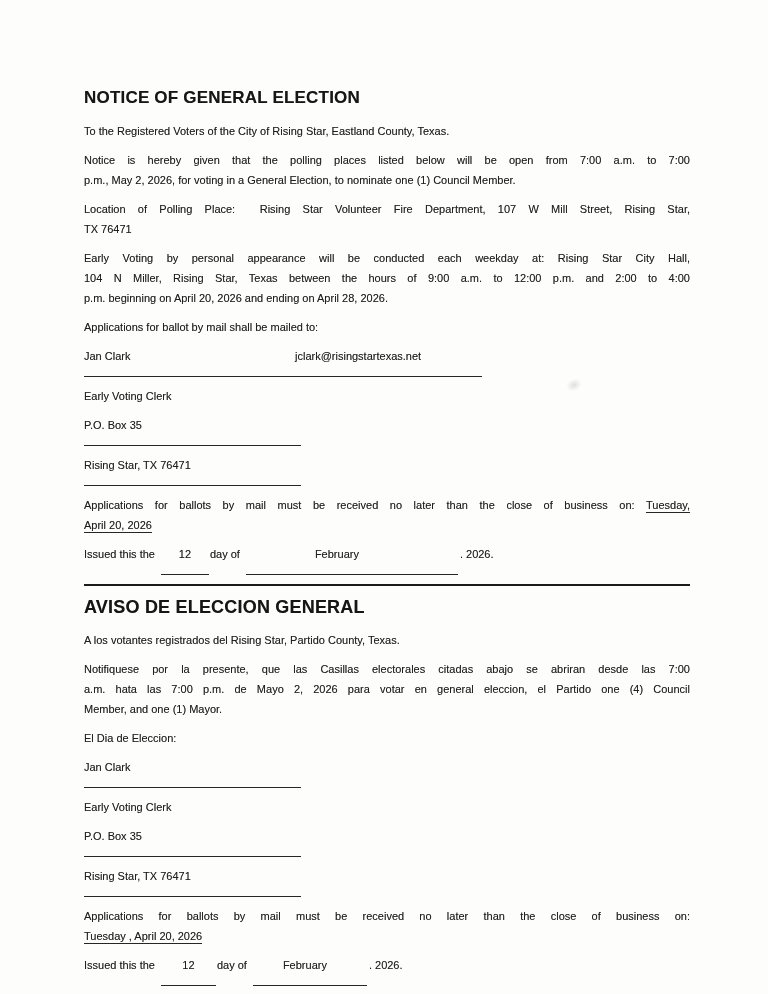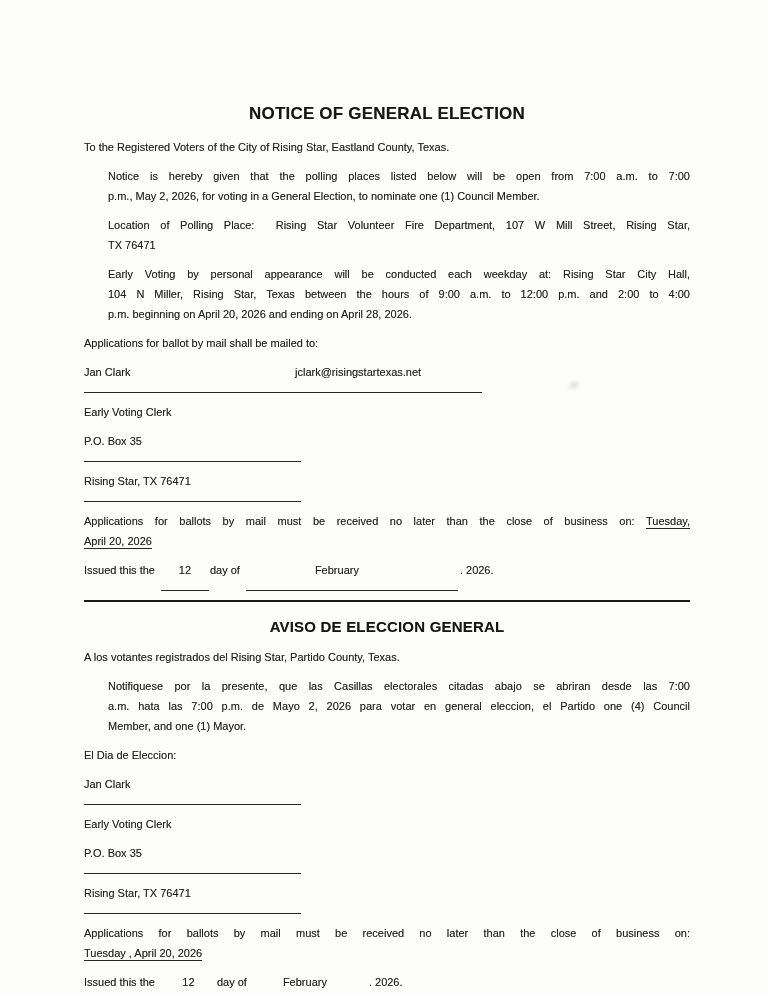--- a/index.html
+++ b/index.html
@@ -8,27 +8,27 @@
     width:768px; height:994px;
     background:#fdfdfc;
     box-sizing:border-box;
     padding:88px 78px 0 84px;
     font-family:"Liberation Sans","DejaVu Sans",sans-serif;
     color:#1f1f1f;
     text-shadow:0 0 0.5px rgba(30,30,30,0.45);
     overflow:hidden;
   }
   .doc-title {
-    font-size:17px; font-weight:bold; text-align:center;
-    letter-spacing:0.2px; margin:16px 0 13px 0; color:#161616;
+    font-size:17px; font-weight:bold; 
+    letter-spacing:0.2px; margin:0 0 13px 0; color:#161616;
   }
-  .doc-title.es { font-size:15px; margin-bottom:12px; }
+  .doc-title.es { font-size:18px; margin-bottom:12px; }
   p { font-size:11px; line-height:20px; margin:0 0 9px 0; }
   
-  p .l { display:block; text-align:justify; text-align-last:justify;margin-left:24px; }
+  p .l { display:block; text-align:justify; text-align-last:justify; }
   p .l.last { text-align-last:left; }
   .jl { display:block; text-align:justify; text-align-last:justify; }
   .jl.last { text-align-last:left; }
   
   .u { border-bottom:1.5px solid #262626; padding-bottom:1px; }
   .fill {
     display:inline-block; border-bottom:1.5px solid #262626;
     padding-bottom:10px; vertical-align:baseline;
   }
   .fill-wide { width:398px; }

